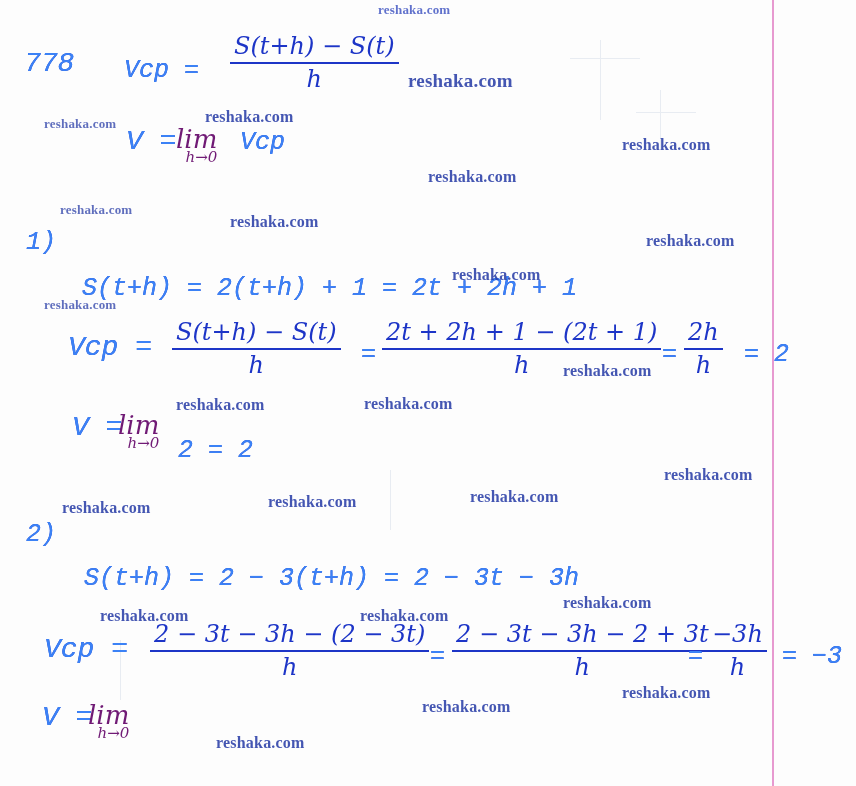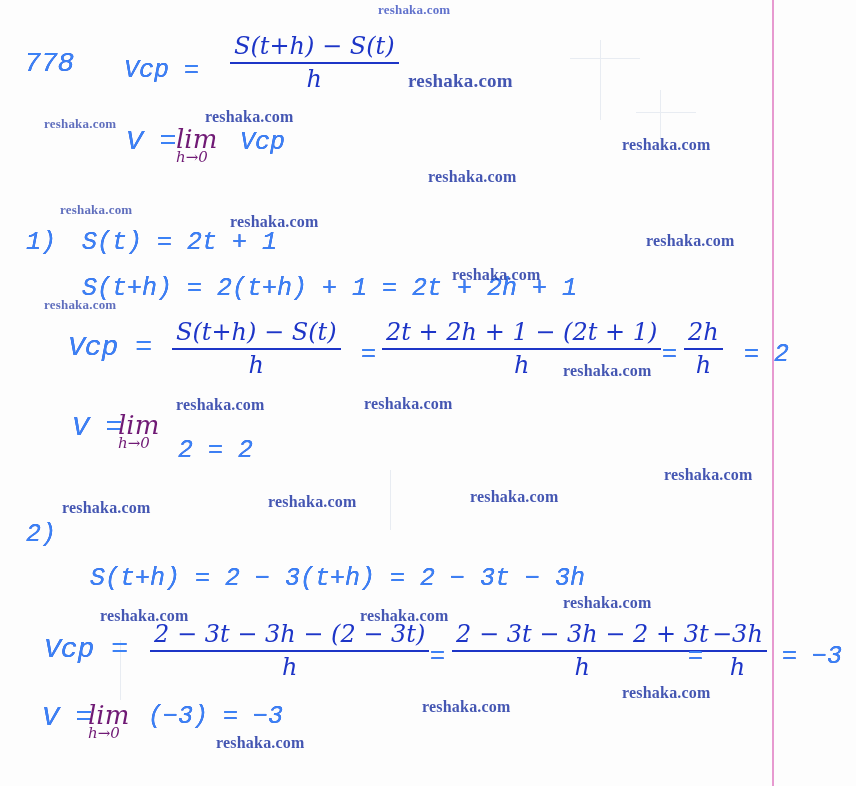--- a/index.html
+++ b/index.html
@@ -75,21 +75,21 @@
     margin: 2px 0 1px 0;
   }
   .lim {
     position: absolute;
     color: #701a75;
     font-family: "DejaVu Serif", serif;
     font-style: italic;
     white-space: nowrap;
   }
   .lim .top  { font-size: 26px; display: block; }
-  .lim .bot  { font-size: 15px; display: block; text-align: left; margin-top: -6px; }
+  .lim .bot  { font-size: 15px; display: block; text-align: right; margin-top: -6px; }
 </style>
 </head>
 <body>
 
 <div id="page">
 
   <div class="grid-line" style="left:600px;top:40px;width:1px;height:80px;"></div>
   <div class="grid-line" style="left:570px;top:58px;width:70px;height:1px;"></div>
   <div class="grid-line" style="left:660px;top:90px;width:1px;height:60px;"></div>
   <div class="grid-line" style="left:636px;top:112px;width:60px;height:1px;"></div>
@@ -108,21 +108,20 @@
   </div>
 
   <div class="hw lg" style="left:126px;top:126px;">V =</div>
   <div class="lim" style="left:176px;top:124px;">
     <span class="top">lim</span>
     <span class="bot">h→0</span>
   </div>
   <div class="hw n" style="left:240px;top:128px;">Vср</div>
 
   <div class="hw n" style="left:26px;top:228px;">1)</div>
-  <div class="hw n" style="left:82px;top:228px;">S(t) = 2t + 1</div>
   <div class="hw n" style="left:82px;top:274px;">S(t+h) = 2(t+h) + 1 = 2t + 2h + 1</div>
 
   <div class="hw lg" style="left:68px;top:332px;">Vср =</div>
 
   <div class="frac" style="left:172px;top:318px;">
     <span class="num">S(t+h) − S(t)</span>
     <span class="bar"></span>
     <span class="den">h</span>
   </div>
 
@@ -145,21 +144,21 @@
   <div class="hw n" style="left:744px;top:340px;">= 2</div>
 
   <div class="hw lg" style="left:72px;top:412px;">V =</div>
   <div class="lim" style="left:118px;top:410px;">
     <span class="top">lim</span>
     <span class="bot">h→0</span>
   </div>
   <div class="hw n" style="left:178px;top:412px;margin-top:24px;">2 = 2</div>
 
   <div class="hw n" style="left:26px;top:520px;">2)</div>
-  <div class="hw n" style="left:90px;top:564px;">S(t+h) = 2 − 3(t+h) = 2 − 3t − 3h</div>
+  <div class="hw n" style="left:84px;top:564px;">S(t+h) = 2 − 3(t+h) = 2 − 3t − 3h</div>
 
   <div class="hw lg" style="left:44px;top:634px;">Vср =</div>
 
   <div class="frac" style="left:150px;top:620px;">
     <span class="num">2 − 3t − 3h − (2 − 3t)</span>
     <span class="bar"></span>
     <span class="den">h</span>
   </div>
 
   <div class="hw n" style="left:430px;top:642px;">=</div>
@@ -178,21 +177,20 @@
     <span class="den">h</span>
   </div>
 
   <div class="hw n" style="left:782px;top:642px;">= −3</div>
 
   <div class="hw lg" style="left:42px;top:702px;">V =</div>
   <div class="lim" style="left:88px;top:700px;">
     <span class="top">lim</span>
     <span class="bot">h→0</span>
   </div>
-  <div class="hw n" style="left:148px;top:702px;">(−3) = −3</div>
 
   <div id="watermark-layer">
       <div class="wm top" style="left: 378px; top: 2px;">reshaka.com</div>
       <div class="wm big" style="left: 408px; top: 70px;">reshaka.com</div>
       <div class="wm mid" style="left: 205px; top: 108px;">reshaka.com</div>
       <div class="wm small" style="left: 44px; top: 116px;">reshaka.com</div>
       <div class="wm mid" style="left: 622px; top: 136px;">reshaka.com</div>
       <div class="wm mid" style="left: 428px; top: 168px;">reshaka.com</div>
       <div class="wm small" style="left: 60px; top: 202px;">reshaka.com</div>
       <div class="wm mid" style="left: 230px; top: 213px;">reshaka.com</div>

